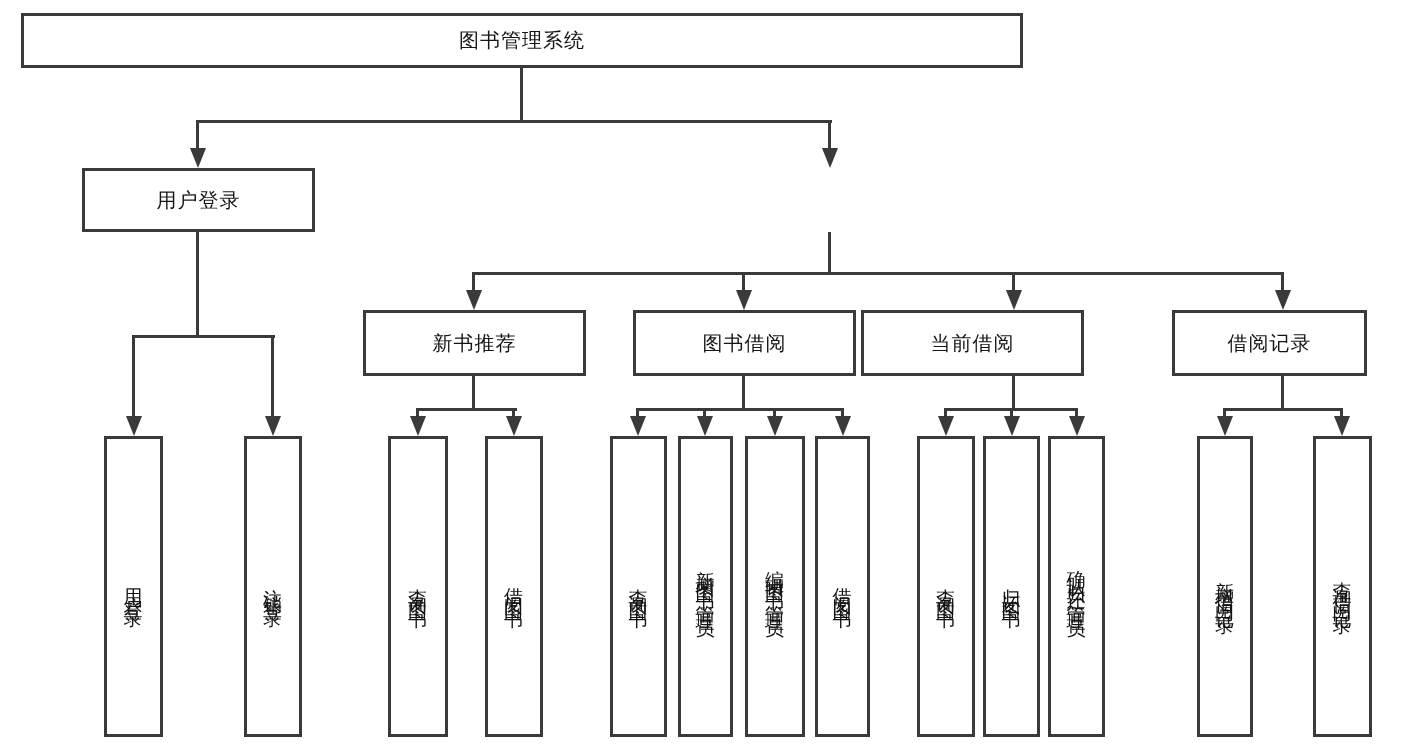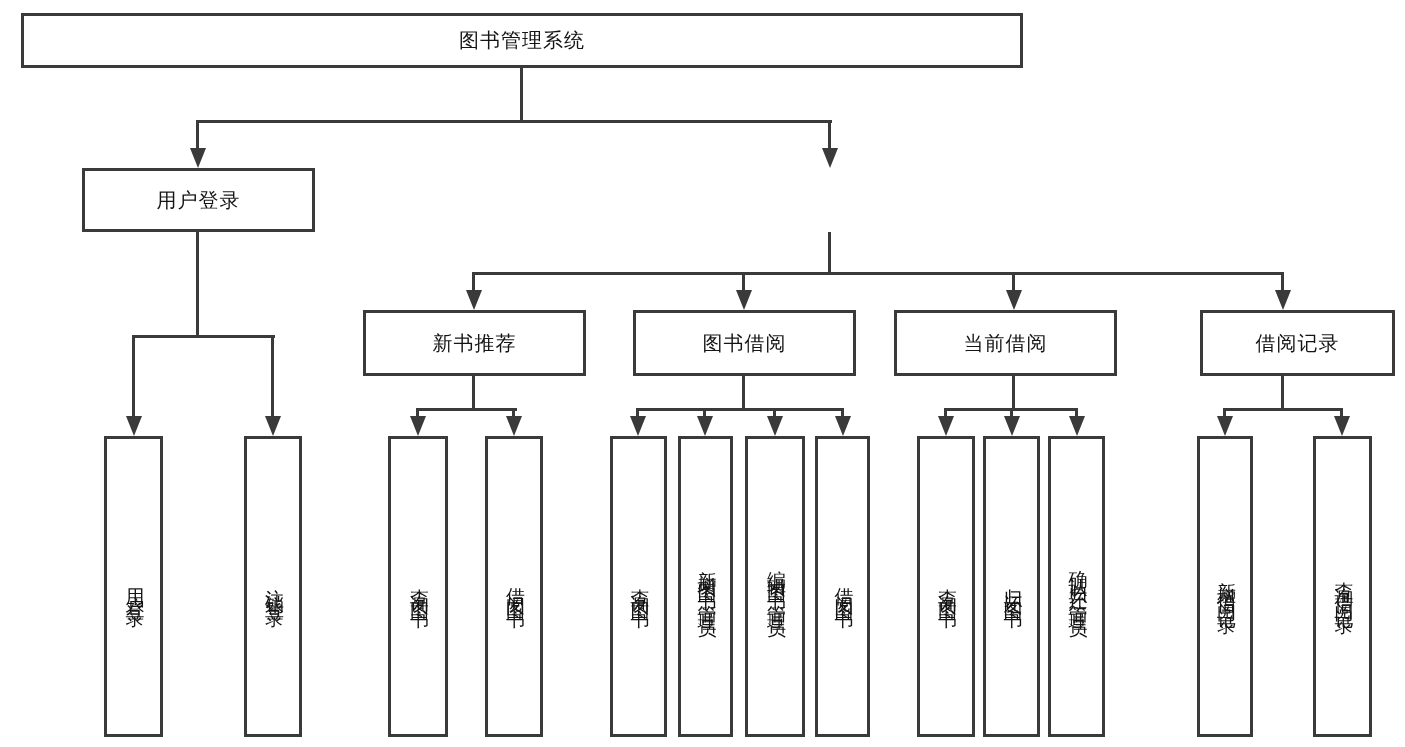--- a/index.html
+++ b/index.html
@@ -1,20 +1,20 @@
 <!DOCTYPE html>
 <html><head>
 <meta charset="utf-8">
 <style>
   html,body{margin:0;padding:0;background:#ffffff;}
   #stage{
     position:relative;
     width:1405px;height:747px;
     background:#ffffff;
-    font-family:Liberation Mono, monospace;
+    font-family:Liberation Serif, serif;
     overflow:hidden;
   }
   .box{
     position:absolute;
     background:#ffffff;
     border:3px solid #3a3a3a;
     box-sizing:border-box;
     display:flex;
     align-items:center;
     justify-content:center;
@@ -50,22 +50,22 @@
 <body>
 
 <div id="stage">
 
   <div class="box h" style="left:21px;top:13px;width:1002px;height:55px">图书管理系统</div>
 
   <div class="box h" style="left:82px;top:168px;width:233px;height:64px">用户登录</div>
 
   <div class="box h" style="left:363px;top:310px;width:223px;height:66px">新书推荐</div>
   <div class="box h" style="left:633px;top:310px;width:223px;height:66px">图书借阅</div>
-  <div class="box h" style="left:894px;top:310px;width:223px;height:66px">当前借阅</div>
-  <div class="box h" style="left:1200px;top:310px;width:195px;height:66px">借阅记录</div>
+  <div class="box h" style="left:861px;top:310px;width:223px;height:66px">当前借阅</div>
+  <div class="box h" style="left:1172px;top:310px;width:195px;height:66px">借阅记录</div>
 
   <div class="box v" style="left:104px;top:436px;width:59px;height:301px">
     <span class="vtxt">用户登录</span>
     </div>
   <div class="box v" style="left:244px;top:436px;width:58px;height:301px">
     <span class="vtxt">注销登录</span>
     </div>
 
   <div class="box v" style="left:388px;top:436px;width:60px;height:301px">
     <span class="vtxt">查询图书</span>

